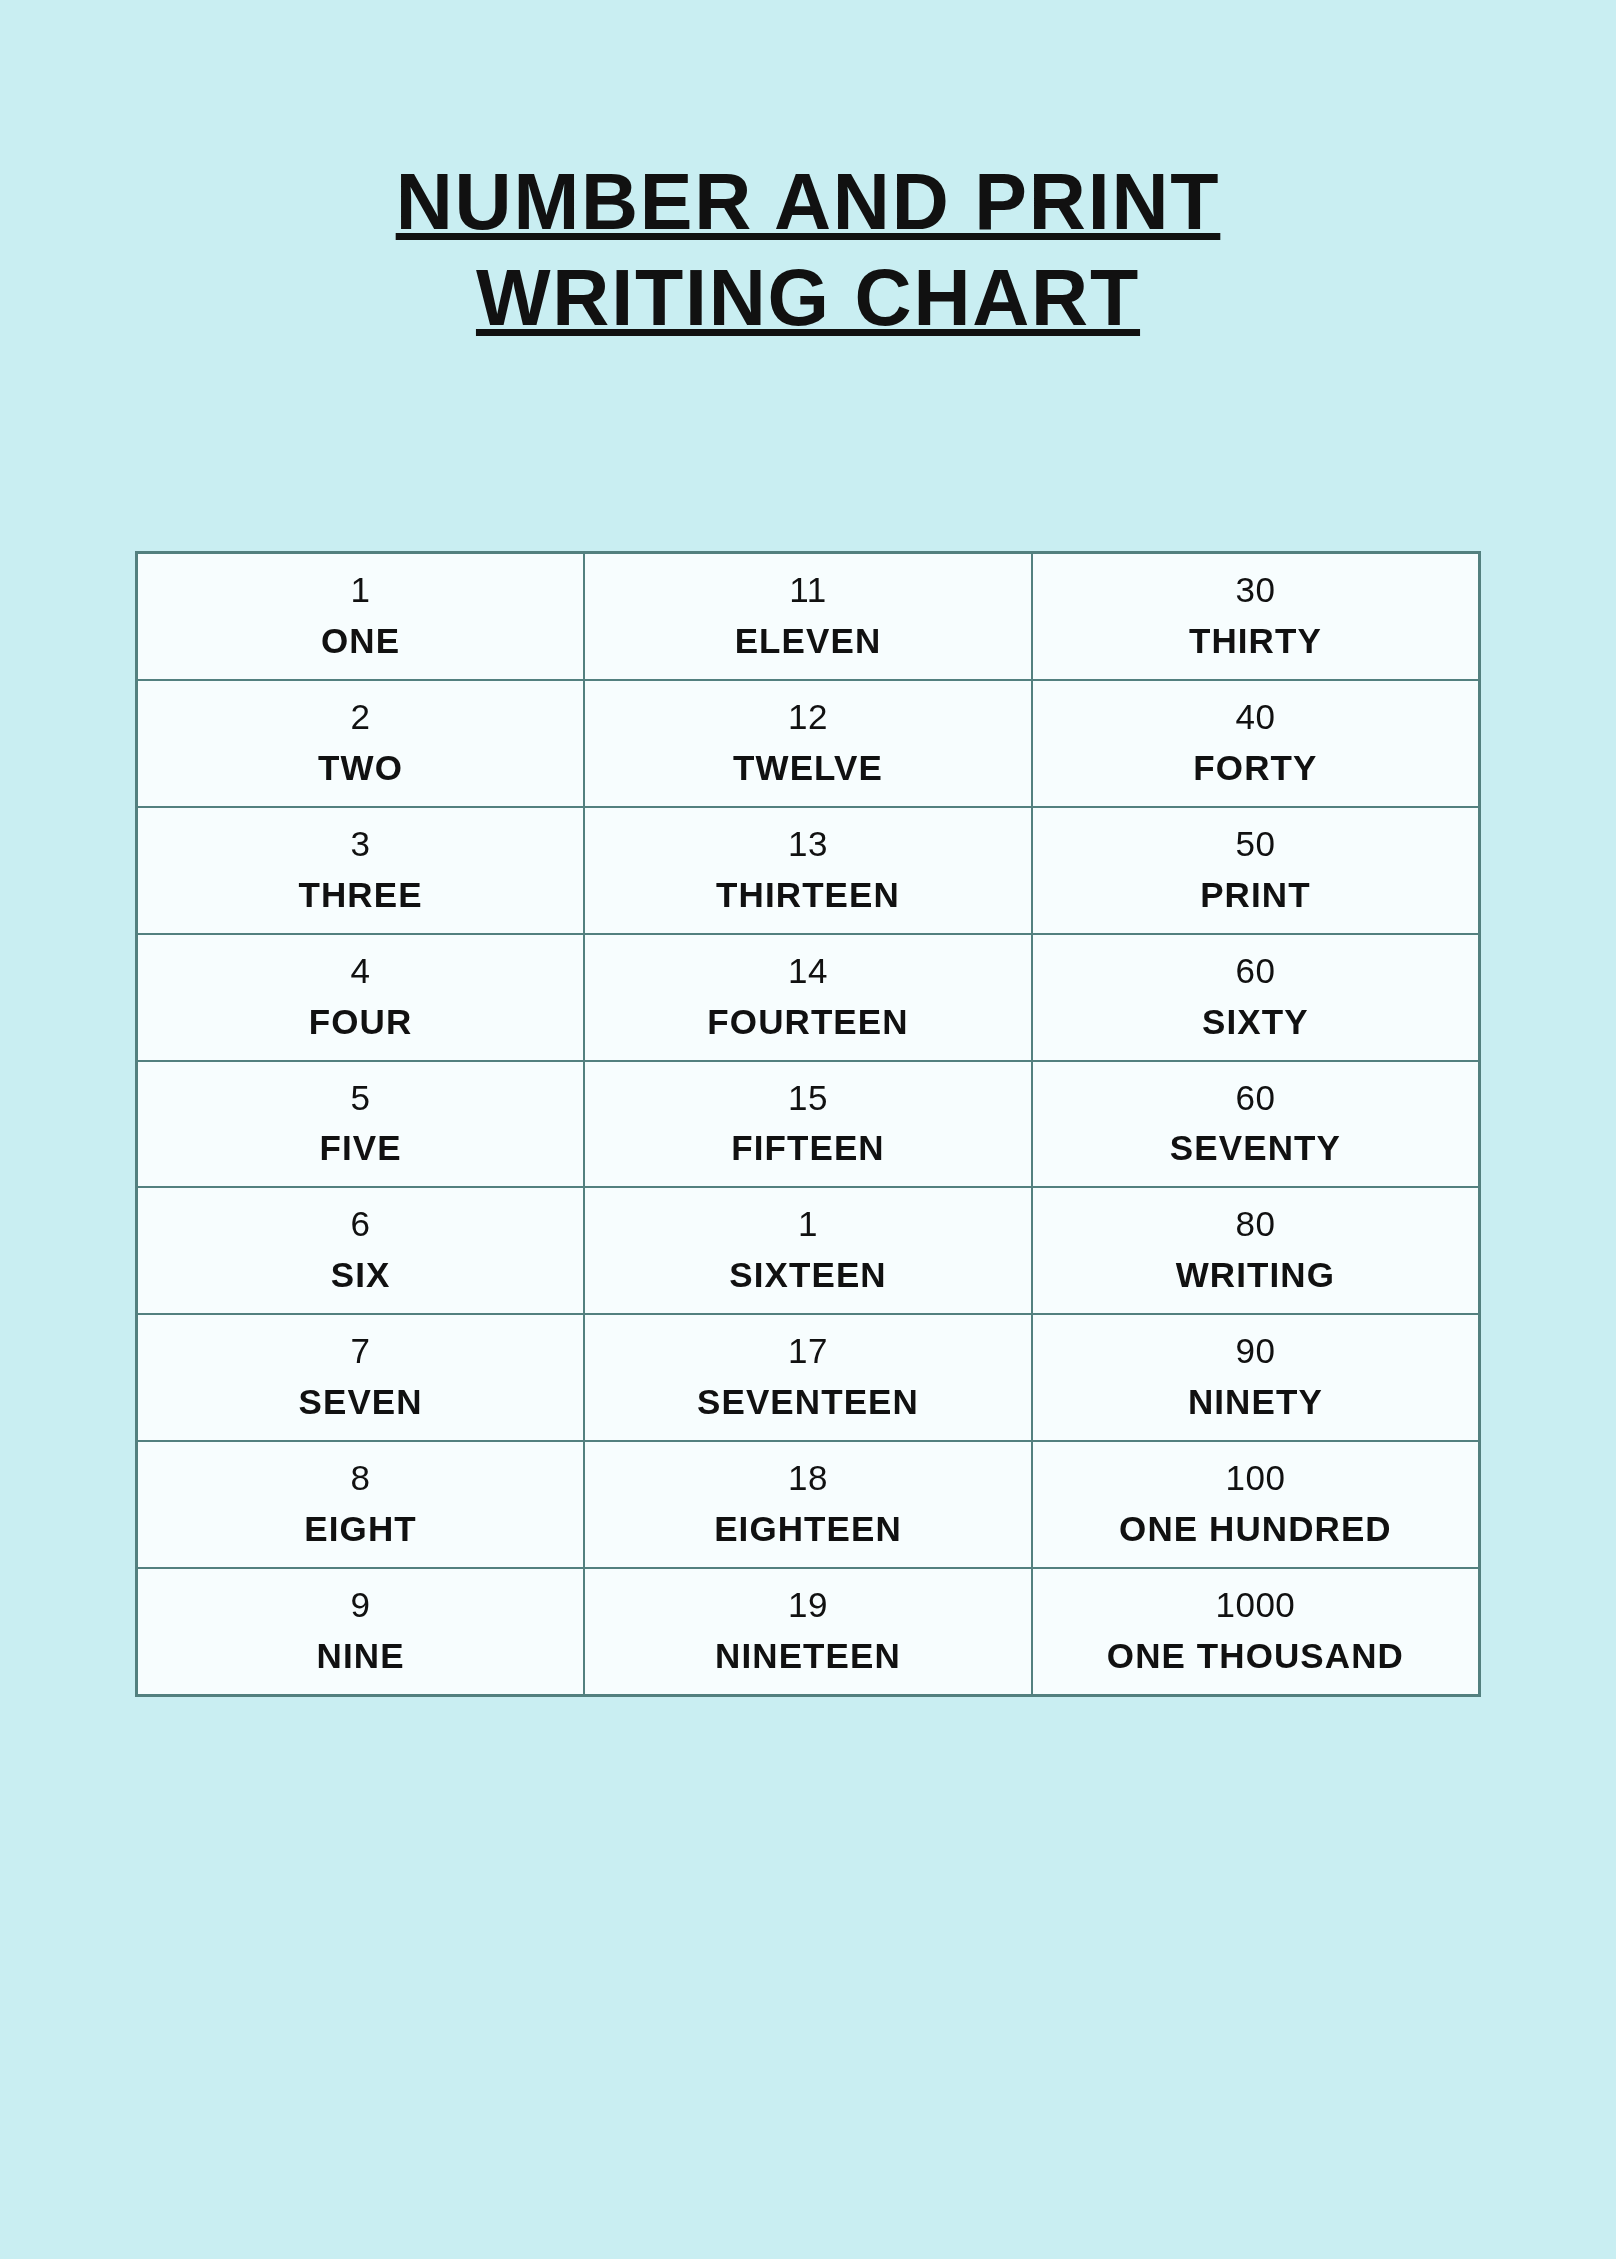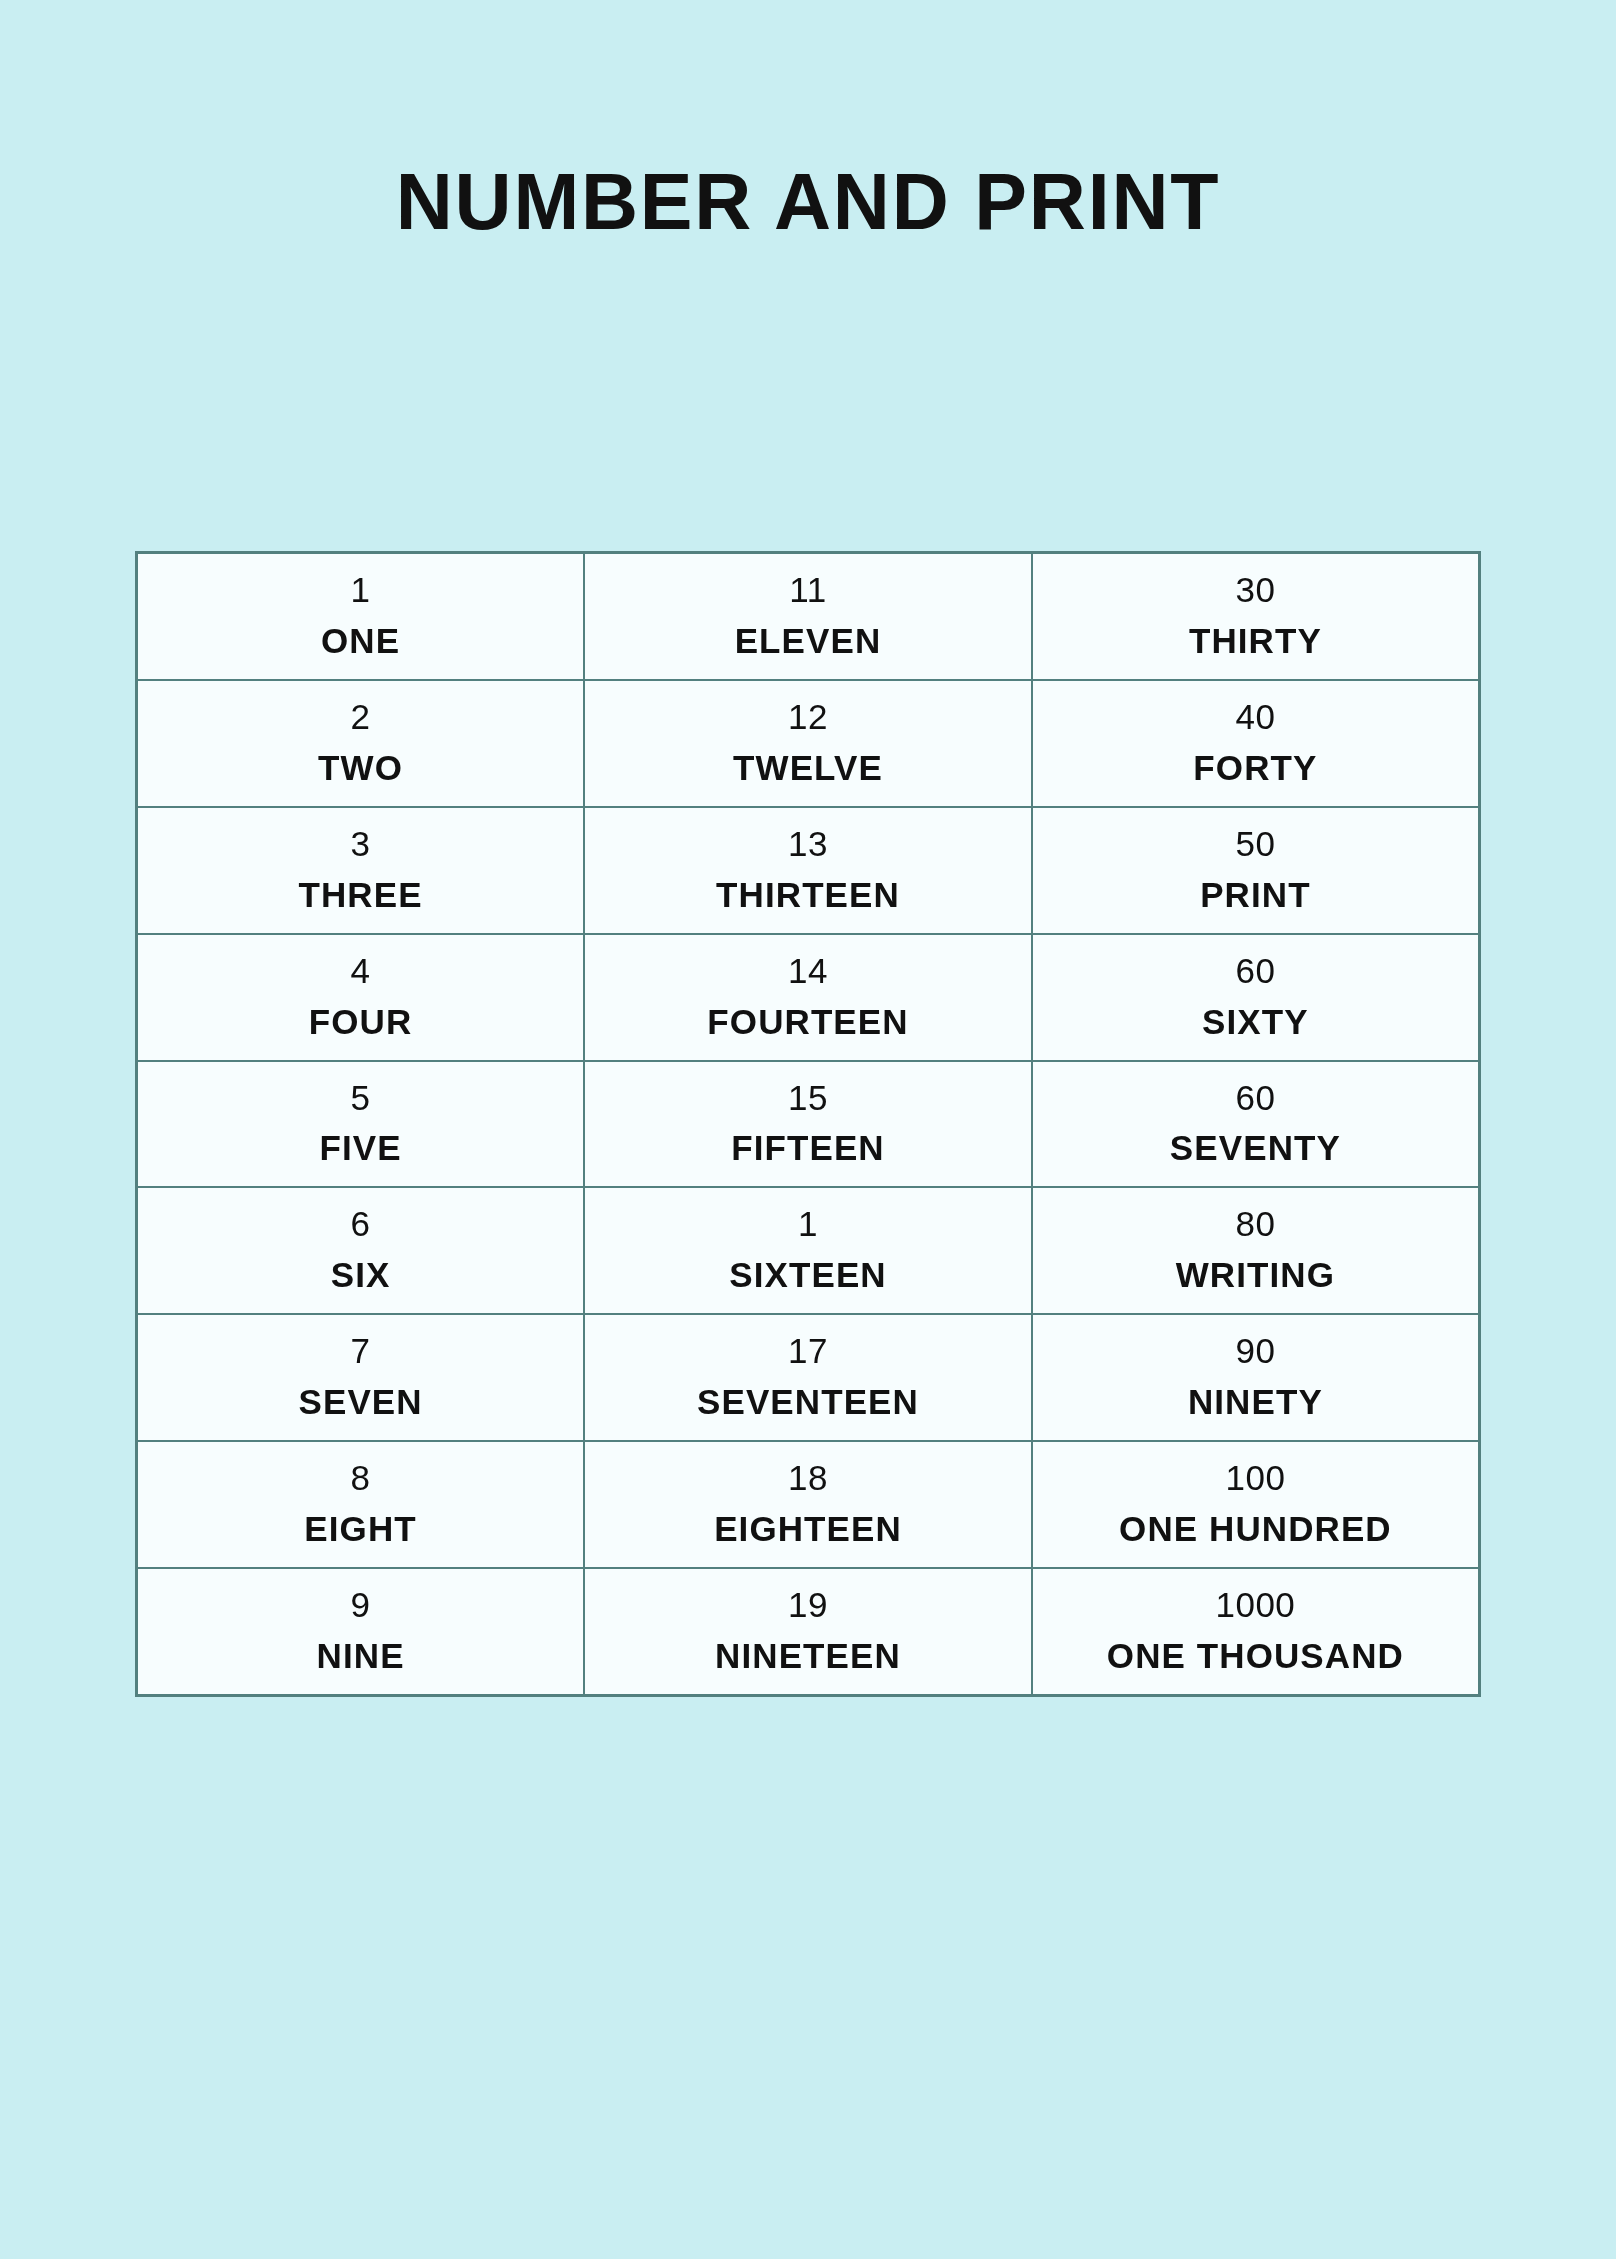--- a/index.html
+++ b/index.html
@@ -23,20 +23,21 @@
     text-align: center;
     color: #111111;
     font-size: 79px;
     font-weight: 700;
     letter-spacing: 1.8px;
     line-height: 1.22;
     padding-top: 154px;
     padding-left: 156px;
     padding-right: 156px;
     margin: 0;
+    text-decoration: underline;
   }
   .title span {
     display: block;
   }
   .table-wrap {
     position: absolute;
     left: 135px;
     top: 551px;
     width: 1346px;
   }
@@ -74,20 +75,21 @@
     margin-top: 3.7px;
   }
 </style>
 </head>
 <body>
 
 <div class="page">
 
   <h1 class="title">
     <span>NUMBER AND PRINT</span>
+    <span>WRITING CHART</span>
   </h1>
 
   <div class="table-wrap">
     <table class="chart">
       <tbody>
 
         <tr>
           <td>
             <span class="num">1</span>
             <span class="word">ONE</span>

